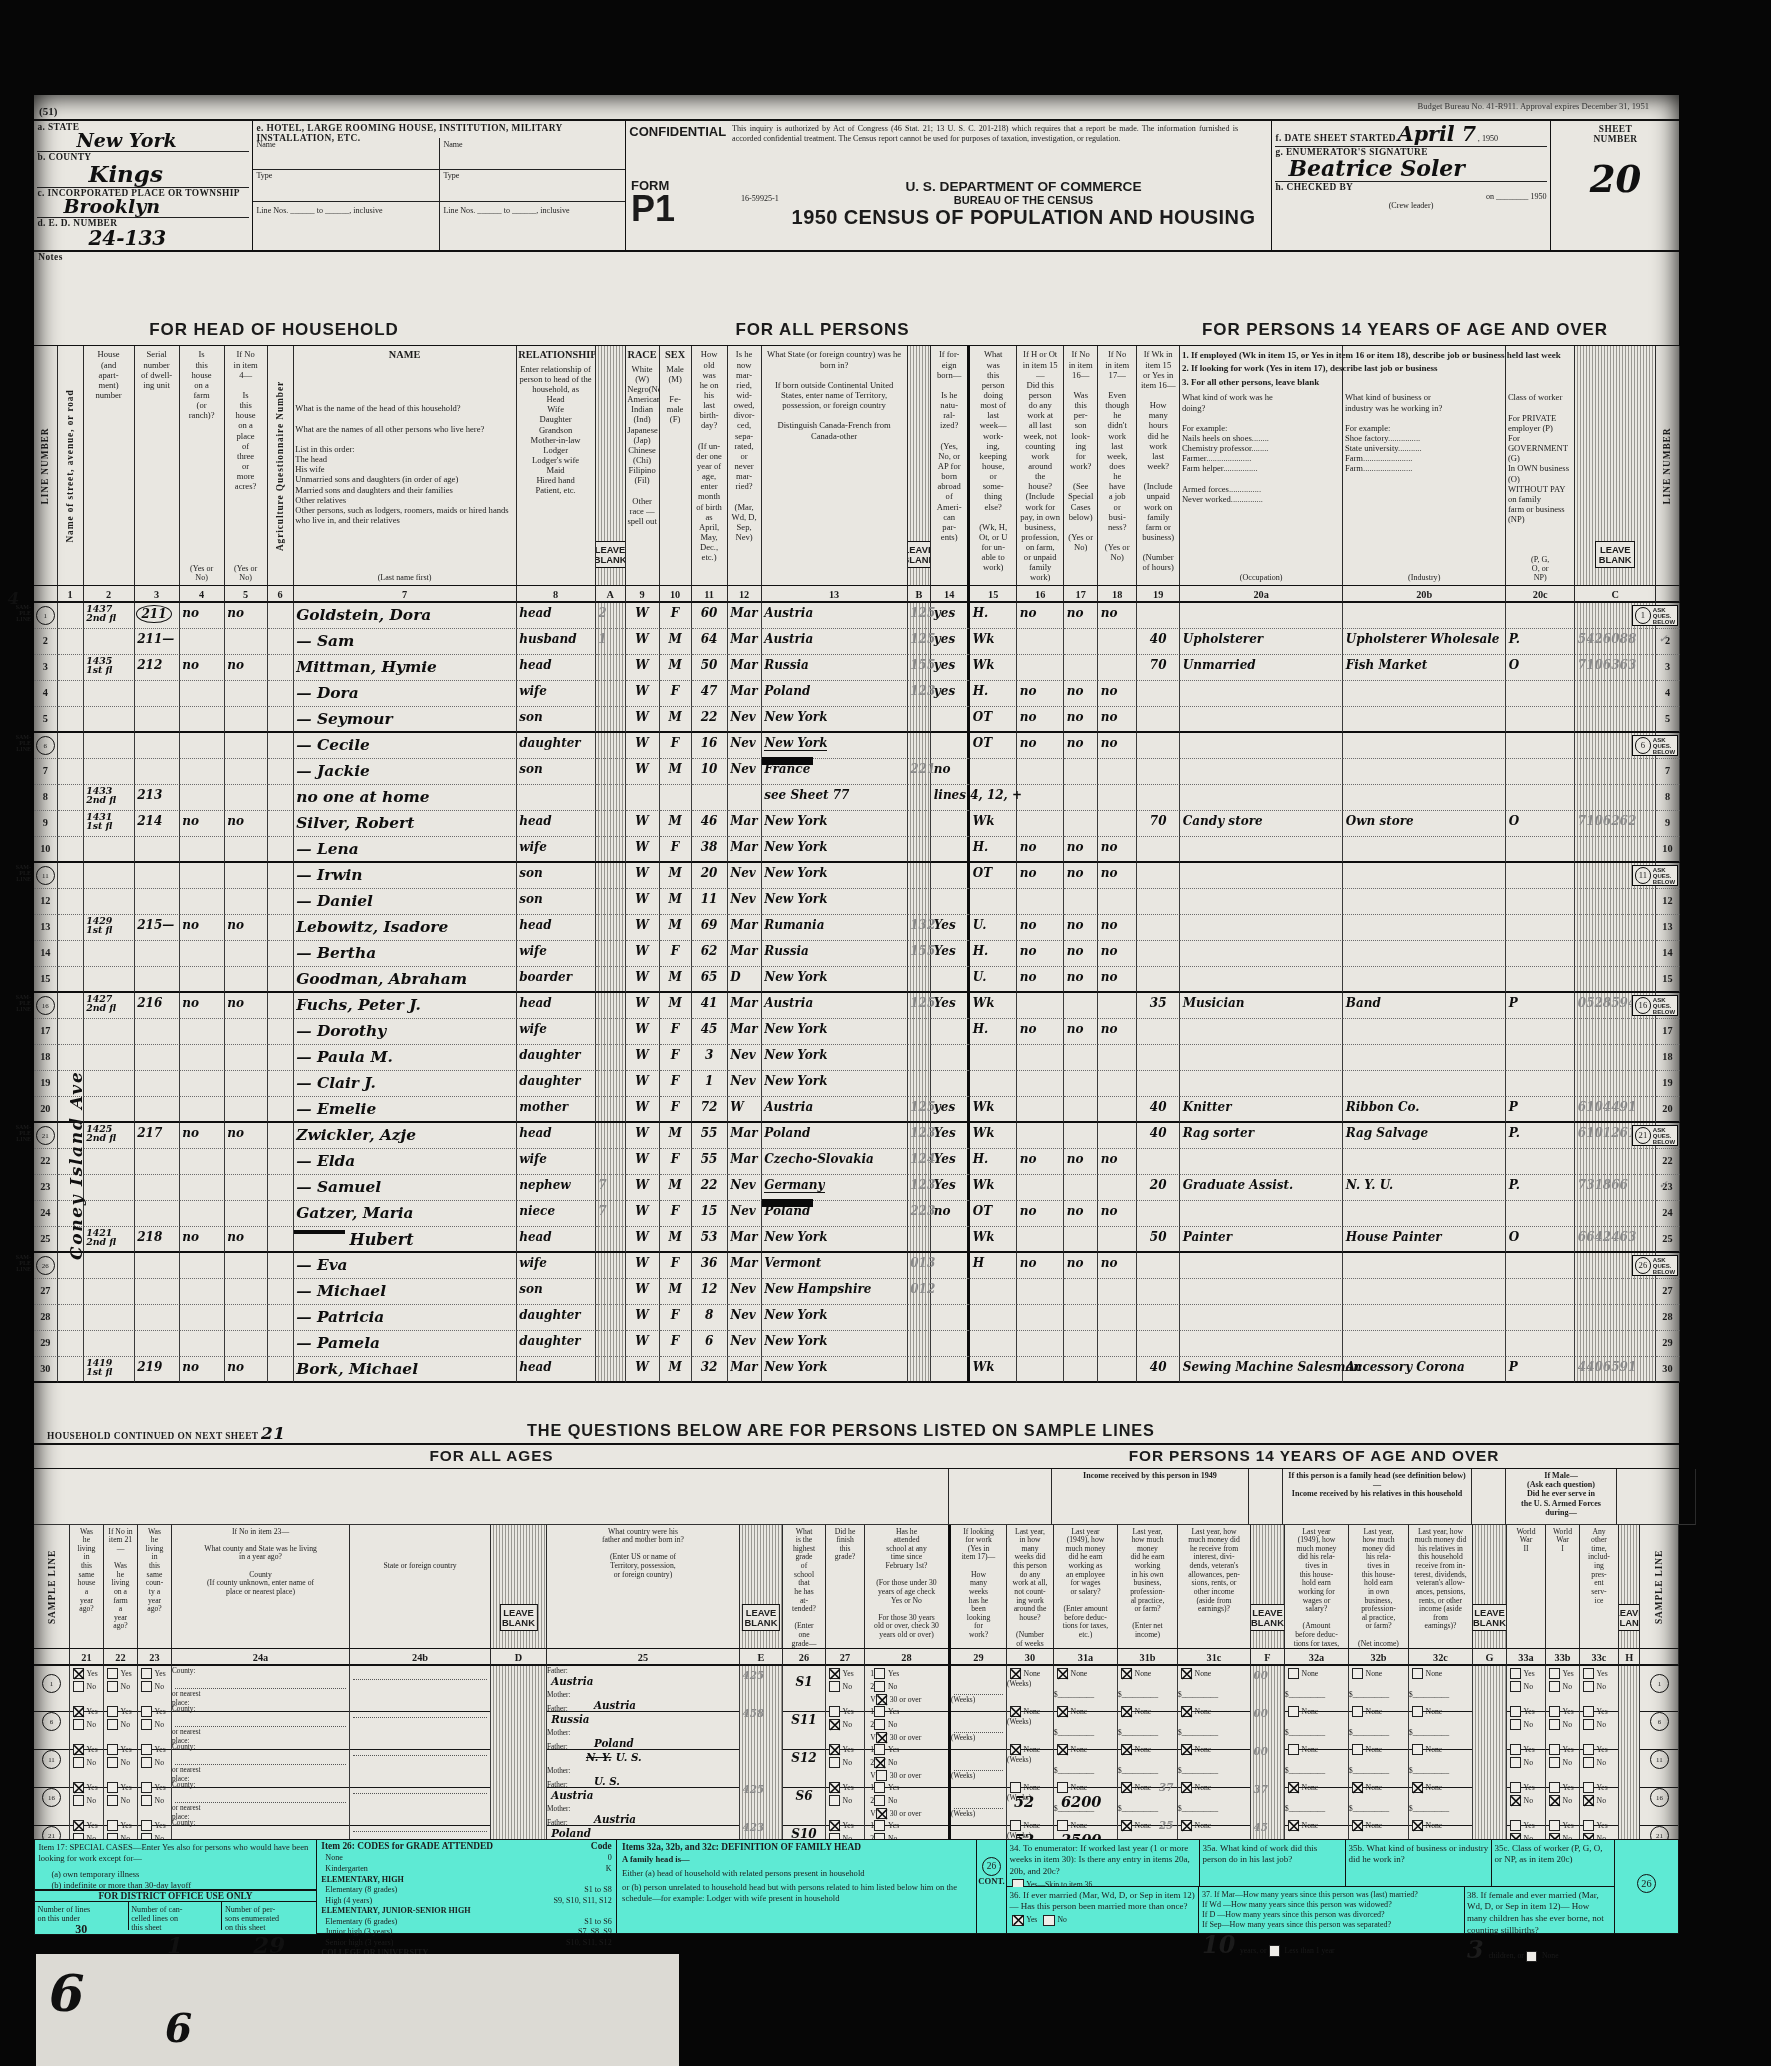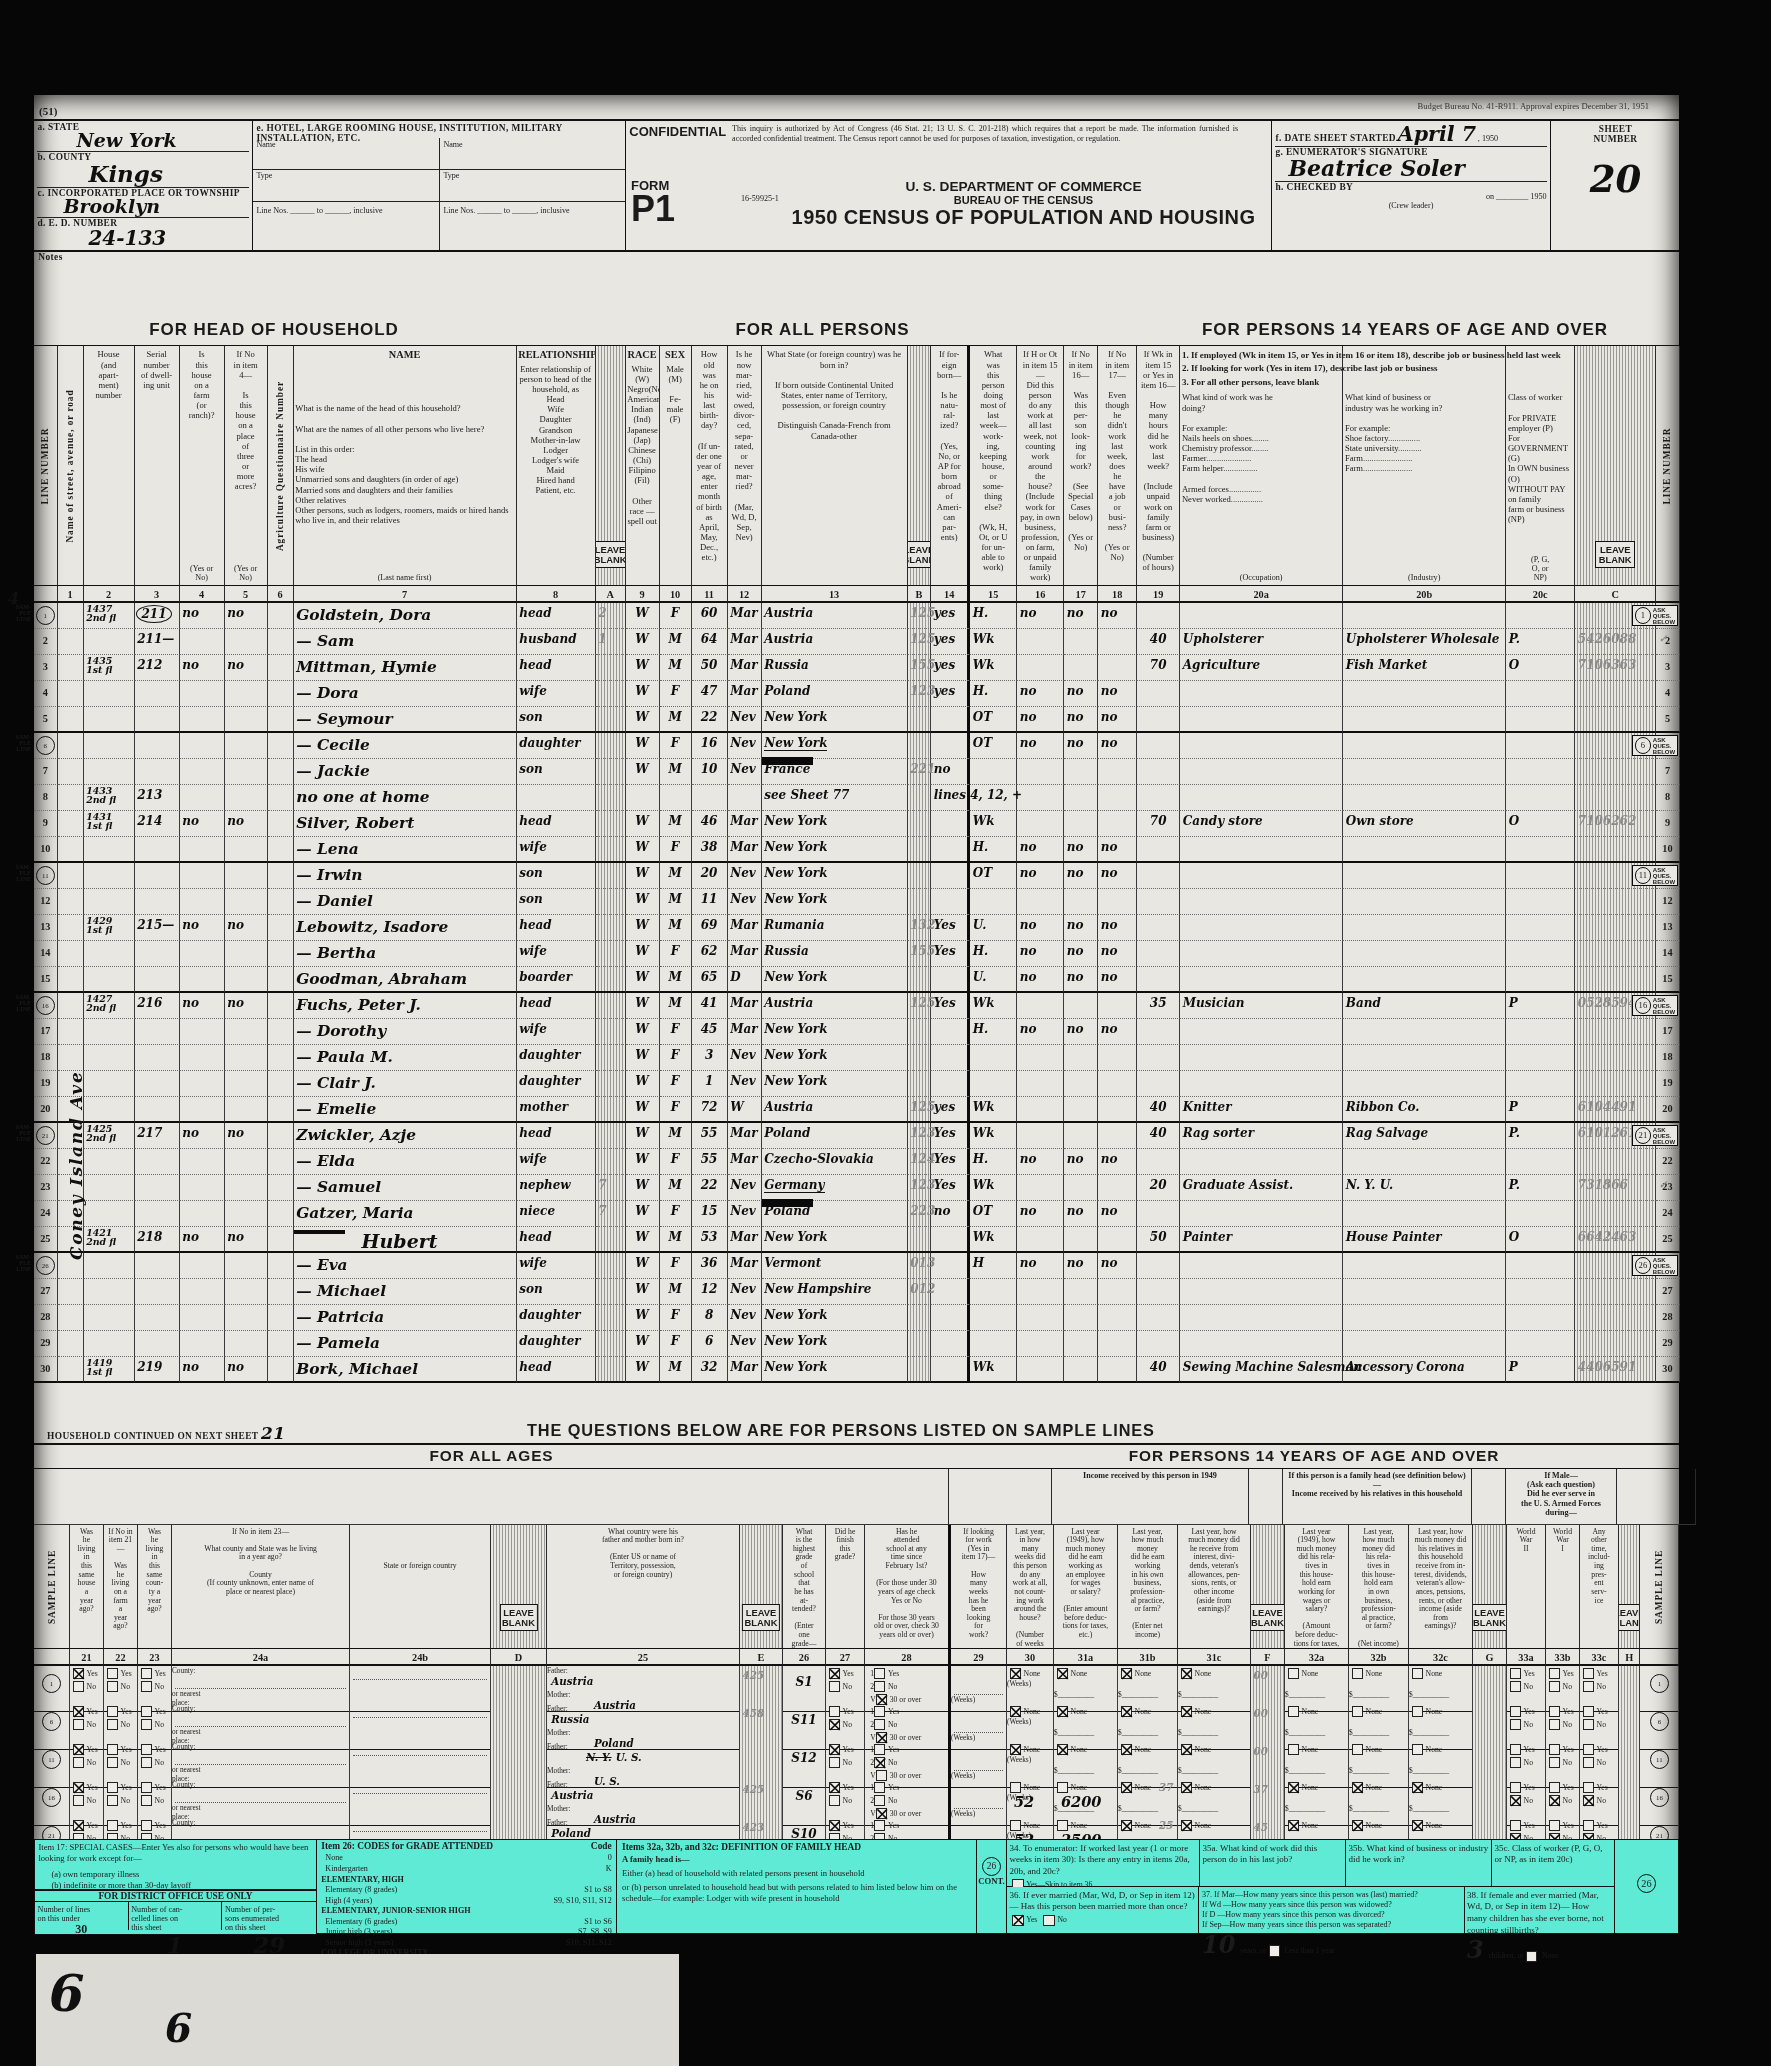--- a/index.html
+++ b/index.html
@@ -752,21 +752,21 @@
           <div>
             <span class="hv sm">Wk</span>
           </div>
           <div></div>
           <div></div>
           <div></div>
           <div>
             <span class="hv sm ctr">70</span>
           </div>
           <div>
-            <span class="hv sm">Agriculture</span>
+            <span class="hv sm">Unmarried</span>
           </div>
           <div>
             <span class="hv sm">Fish Market</span>
           </div>
           <div>
             <span class="hv sm">O</span>
           </div>
           <div class="hatch">
             <span class="hv pcl2 sm">7106363</span>
           </div>
@@ -2035,21 +2035,21 @@
           <div>
             <span class="hv sm">218</span>
           </div>
           <div>
             <span class="hv sm">no</span>
           </div>
           <div>
             <span class="hv sm">no</span>
           </div>
           <div></div>
-          <div><span class="strike-mark"></span><span class="hv " style="font-size: 19px; left: 68px;">Hubert</span></div>
+          <div><span class="strike-mark"></span><span class="hv " style="font-size: 16px; left: 56px;">Hubert</span></div>
           <div>
             <span class="hv sm">head</span>
           </div>
           <div class="hatch"></div>
           <div>
             <span class="hv sm ctr">W</span>
           </div>
           <div>
             <span class="hv sm ctr">M</span>
           </div>

